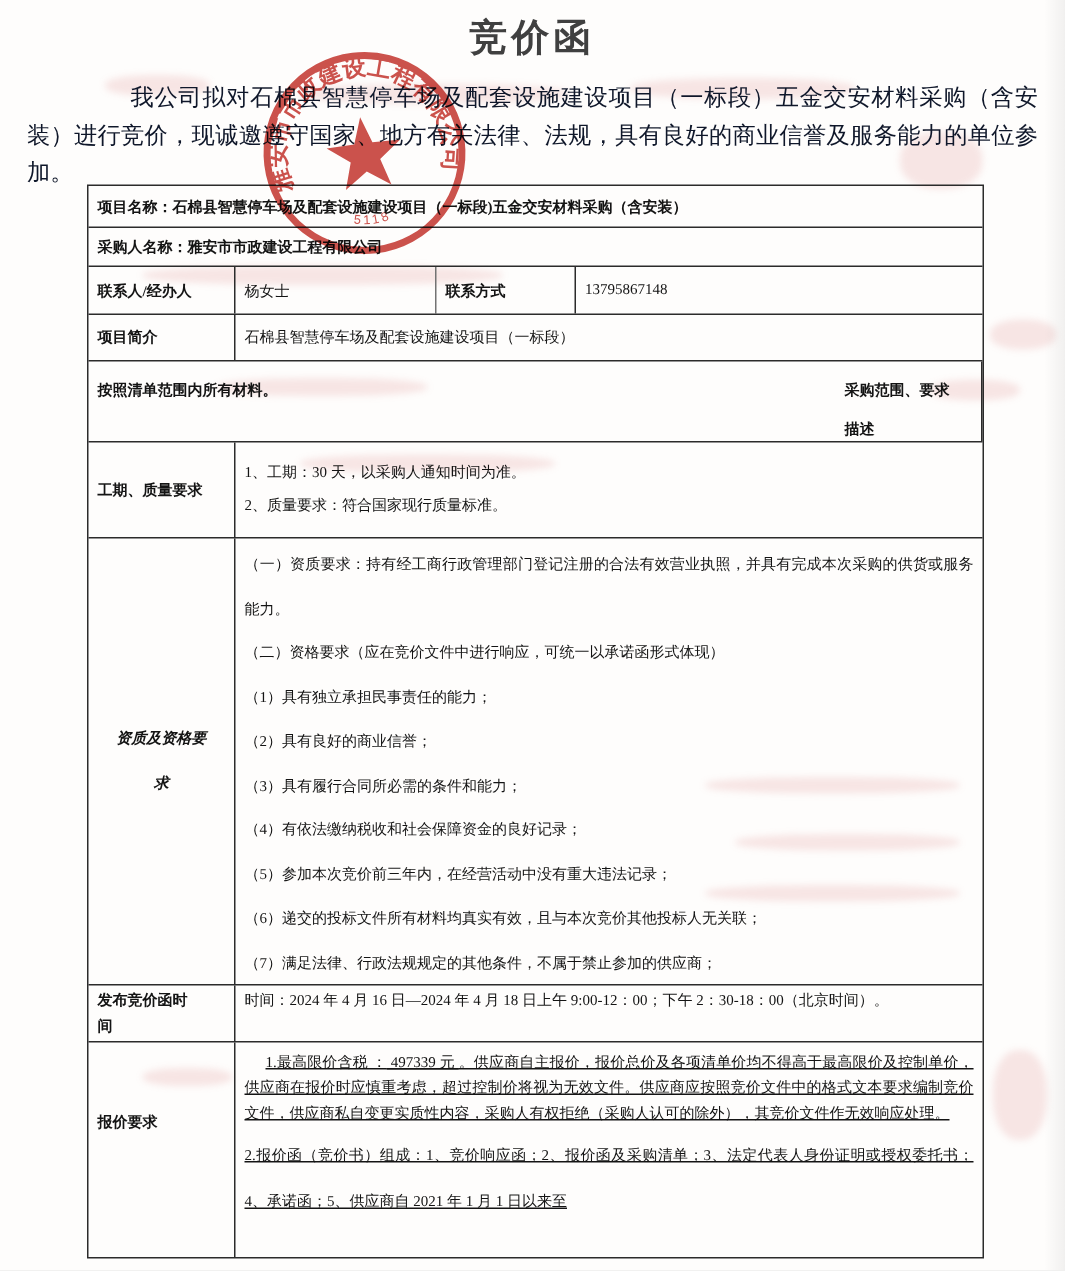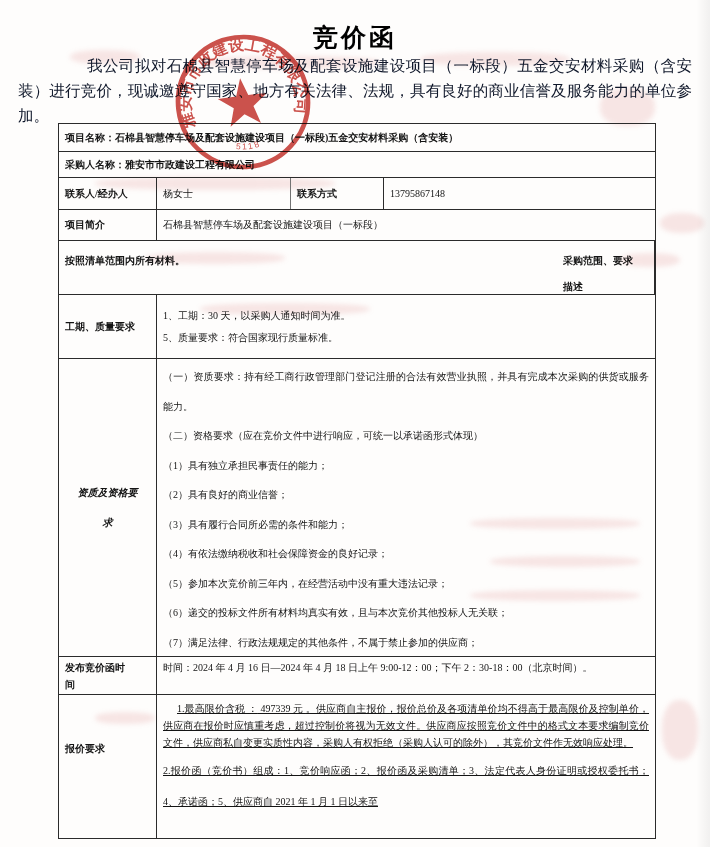--- a/index.html
+++ b/index.html
@@ -9,21 +9,21 @@
     font-family:"Liberation Serif","DejaVu Serif",serif;
     color:#141414;
   }
   
   .edge-shade{position:absolute;right:0;top:0;width:14px;height:100%;
     background:linear-gradient(to right,rgba(0,0,0,0),rgba(0,0,0,0.05));}
   
   .doc-title{
     position:absolute;left:0;top:8px;width:710px;text-align:center;
     font-family:"Liberation Sans","DejaVu Sans",sans-serif;
-    font-weight:bold;font-size:25px;letter-spacing:3px;color:#000000;margin-top:13px;
+    font-weight:bold;font-size:25px;letter-spacing:3px;color:#404040;
   }
   .intro{
     position:absolute;left:18px;top:37px;width:674px;
     font-size:15.5px;line-height:25px;text-indent:69px;
     text-align:justify;text-justify:inter-ideograph;color:#0f172a;
   }
   
   .tbl{
     position:absolute;left:58px;top:123px;width:598px;height:716px;
     border:1.4px solid #2b2b2b;box-sizing:border-box;
@@ -118,21 +118,21 @@
       <div class="cell lblcol two-line">
         <span>采购范围、要求</span>
         <span>描述</span>
       </div>
     </div>
 
     <div class="row r6 vcenter">
       <div class="cell lblcol vcenter" style="height:100%">工期、质量要求</div>
       <div class="cell ccol">
         <p>1、工期：30 天，以采购人通知时间为准。</p>
-        <p>5、质量要求：符合国家现行质量标准。</p>
+        <p>2、质量要求：符合国家现行质量标准。</p>
       </div>
     </div>
 
     <div class="row r7">
       <div class="cell lblcol">
         <div class="two-line">
           <span>资质及资格要</span>
           <span>求</span>
         </div>
       </div>

